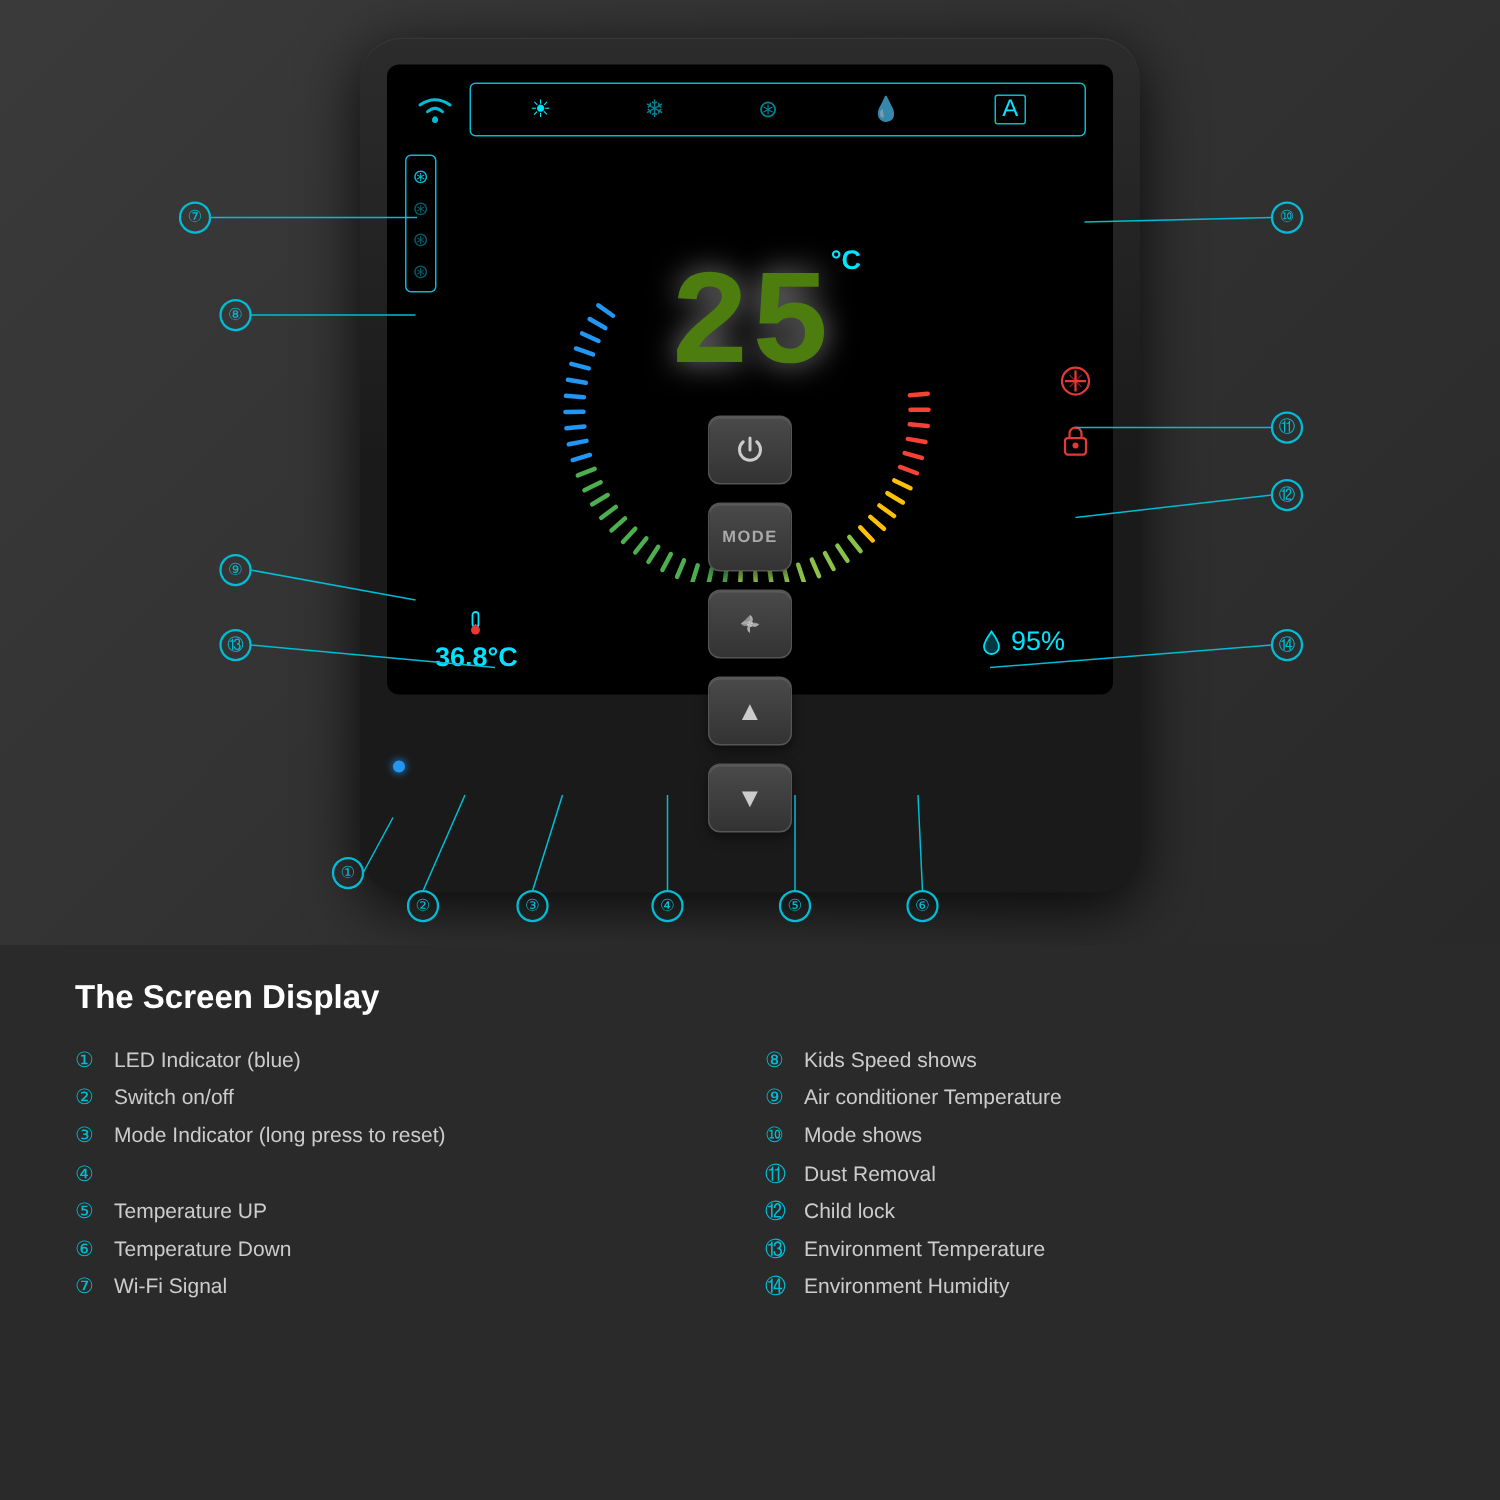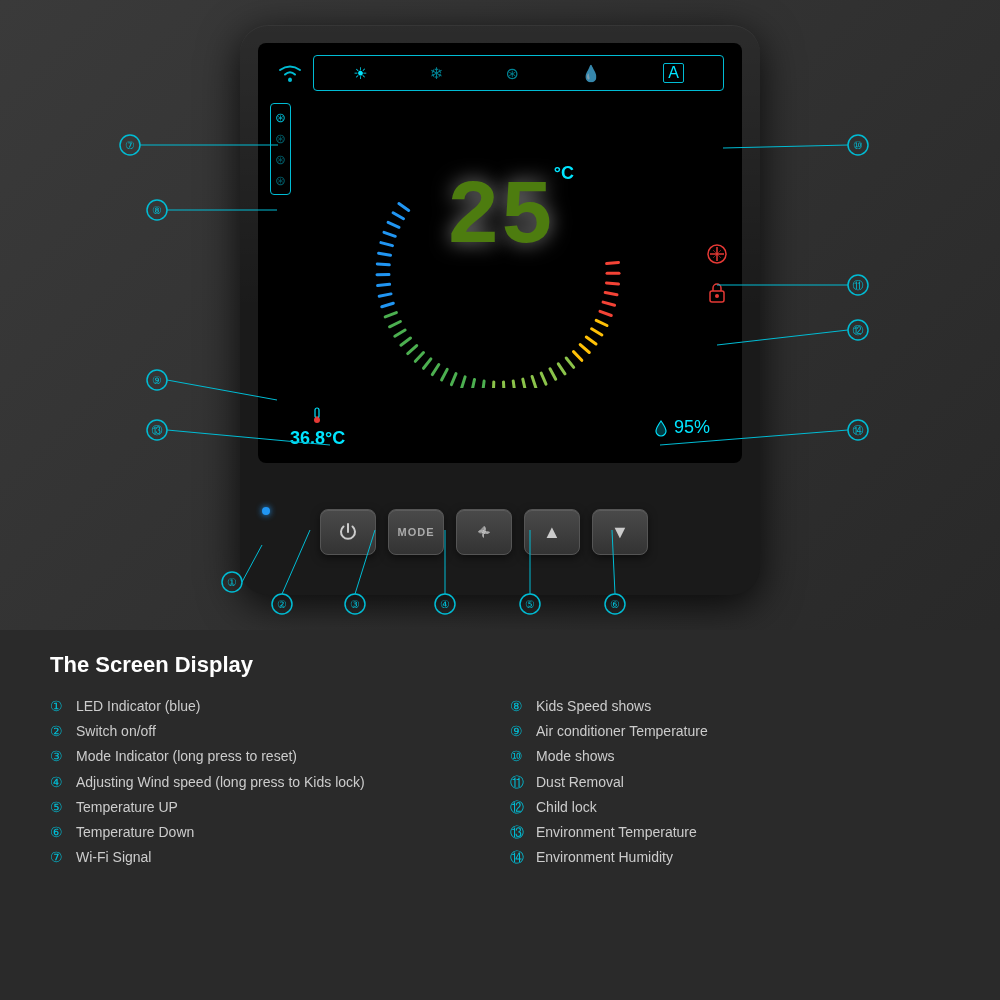--- a/index.html
+++ b/index.html
@@ -202,21 +202,22 @@
     
     .buttons-row {
       position: absolute;
       bottom: 40px;
       left: 50%;
       transform: translateX(-50%);
       display: flex;
       gap: 12px;
       align-items: center;
       width: 360px;
-      justify-content: flex-start;
+      justify-content: center;
+      flex-direction: column;
     }
 
     .btn {
       width: 56px;
       height: 46px;
       background: linear-gradient(180deg, #4a4a4a 0%, #333 100%);
       border: 1.5px solid #555;
       border-radius: 8px;
       display: flex;
       align-items: center;
@@ -569,21 +570,20 @@
         <div class="desc-item">
           <span class="desc-num">②</span>
           <span>Switch on/off</span>
         </div>
         <div class="desc-item">
           <span class="desc-num">③</span>
           <span>Mode Indicator (long press to reset)</span>
         </div>
         <div class="desc-item">
           <span class="desc-num">④</span>
-          <span>Adjusting Wind speed (long press to Kids lock)</span>
         </div>
         <div class="desc-item">
           <span class="desc-num">⑤</span>
           <span>Temperature UP</span>
         </div>
         <div class="desc-item">
           <span class="desc-num">⑥</span>
           <span>Temperature Down</span>
         </div>
         <div class="desc-item">

